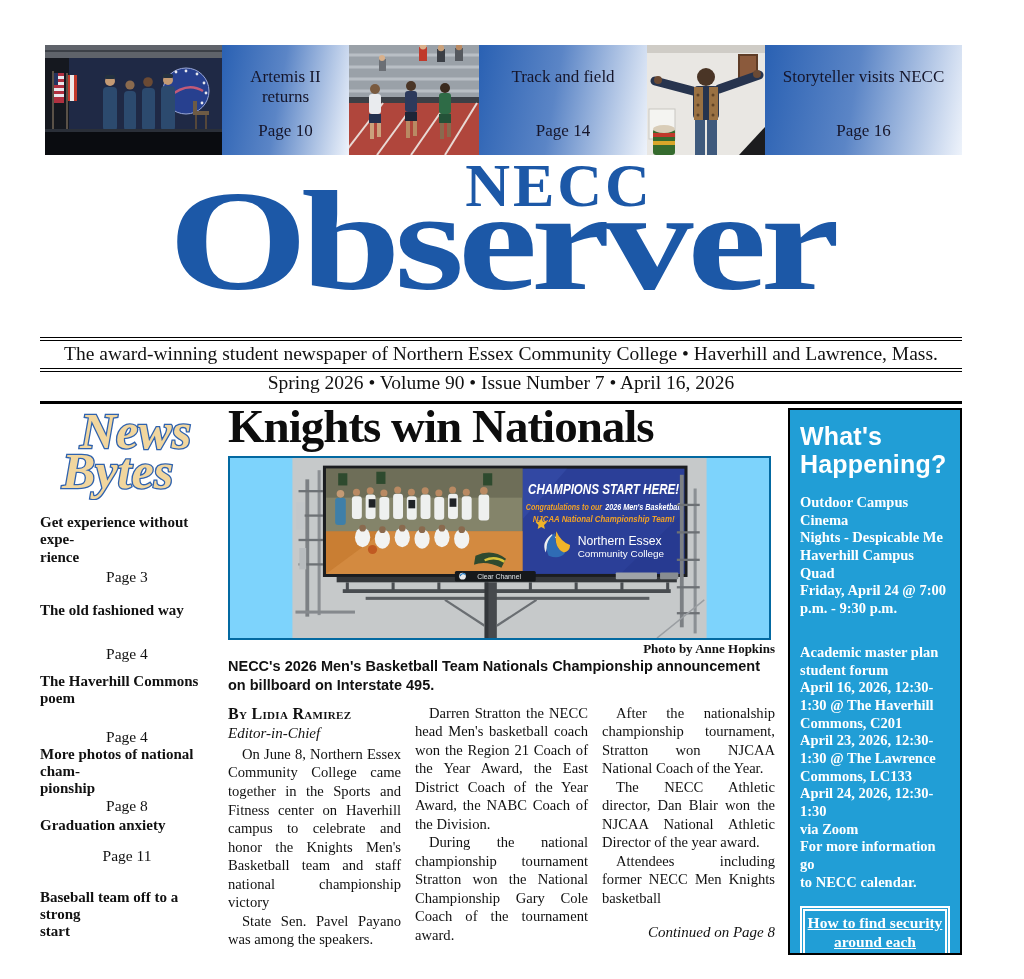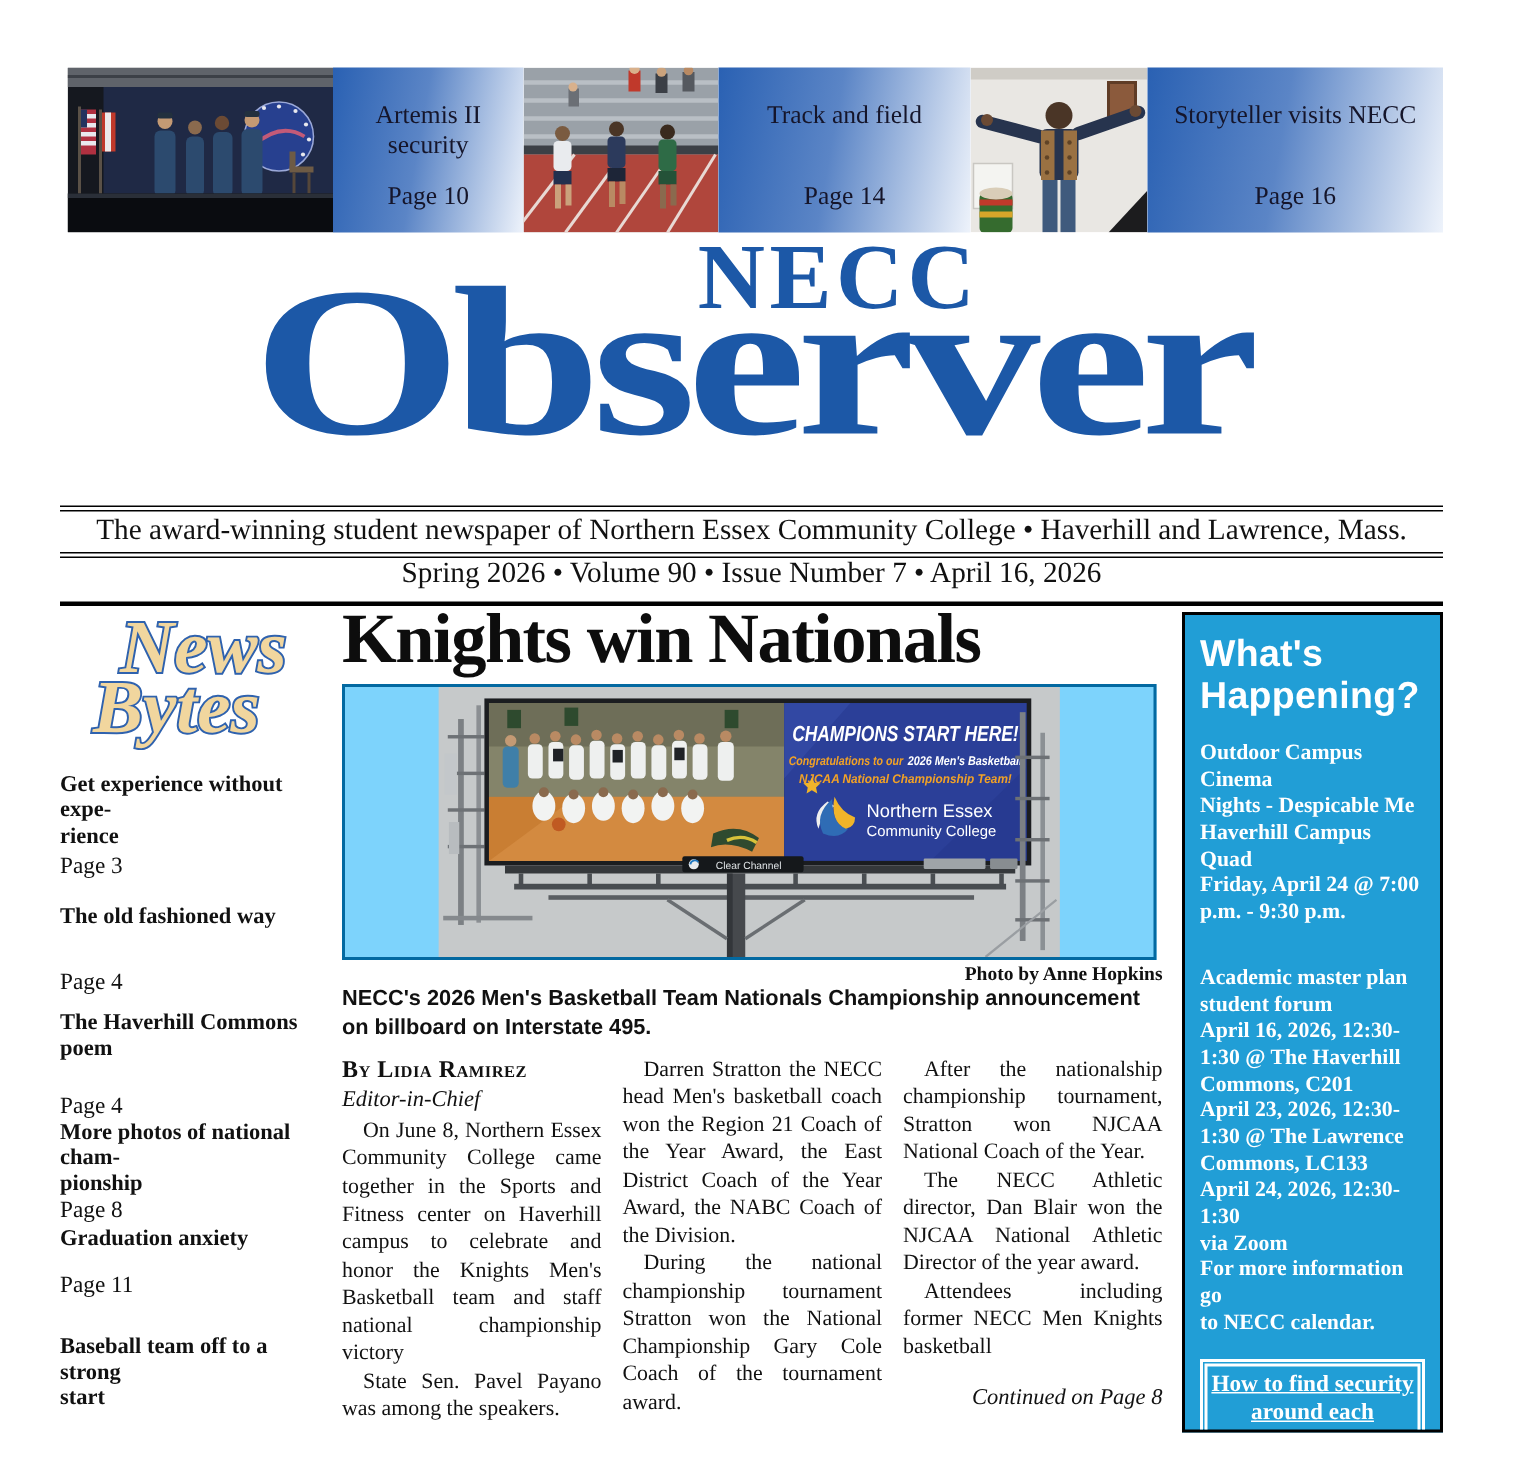--- a/index.html
+++ b/index.html
@@ -24,21 +24,21 @@
   .observer{position:absolute;top:18px;left:0;width:100%;text-align:center;font-weight:700;
     font-size:142px;line-height:1;letter-spacing:-5px;transform:scaleX(1.26);transform-origin:50% 50%;}
   .tagline-bar{position:absolute;left:40px;top:337px;width:922px;text-align:center;
     border-top:4px double #000;border-bottom:4px double #000;padding:2px 0 3px;font-size:19.5px;}
   .issue-bar{position:absolute;left:40px;top:367px;width:922px;text-align:center;
     border-bottom:3px solid #000;padding:5px 0 7px;font-size:19.5px;}
   
   .sidebar{position:absolute;left:40px;top:404px;width:178px;}
   .nb-logo{width:170px;height:96px;margin-left:14px;margin-bottom:10px;}
   .nb-item-title{font-weight:700;font-size:15px;line-height:1.15;white-space:pre-line;}
-  .nb-page{text-align:left;font-size:15.5px;padding-right:4px;}
+  .nb-page{text-align:center;font-size:15.5px;padding-right:4px;}
   
   .center{position:absolute;left:228px;top:402px;width:547px;}
   .headline{font-weight:700;font-size:47px;line-height:1.04;letter-spacing:-1px;color:#0d0d0d;}
   .photo-frame{margin-top:5px;width:543px;height:184px;border:2px solid #0369a1;background:#7dd3fc;overflow:hidden;}
   .photo-frame svg{display:block;width:100%;height:100%;}
   .credit{text-align:right;font-weight:700;font-size:13px;margin-top:1px;}
   .caption{font-family:"Liberation Sans",sans-serif;font-weight:700;font-size:14.5px;line-height:1.3;margin-top:0;width:540px;}
   .cols{display:flex;gap:14px;margin-top:9px;}
   .col{width:173px;font-size:14.6px;line-height:1.27;text-align:justify;}
   .byline{font-variant:small-caps;font-weight:700;font-size:16px;letter-spacing:.3px;}
@@ -109,21 +109,21 @@
           <rect x="148" y="56" width="4" height="12" fill="#6e5b45"></rect>
           <rect x="150" y="70" width="2" height="14" fill="#55473a"></rect>
           <rect x="160" y="70" width="2" height="14" fill="#55473a"></rect>
       </g>
       <rect y="84" width="177" height="26" fill="#0a0c10"></rect>
       <rect y="84" width="177" height="3" fill="#2a2f38"></rect>
     </svg>
   </div>
 
   <div class="teaser-label" style="width:127px">
-    <span>Artemis II security</span>
+    <span>Artemis II returns</span>
     <span>Page 10</span>
   </div>
 
   <div class="teaser-photo" style="width:130px">
     <svg viewBox="0 0 130 110" preserveAspectRatio="none">
       <rect width="130" height="110" fill="#9aa1a8"></rect>
       <g stroke="#b9bfc5" stroke-width="3">
           <line y1="10" x2="130" y2="10"></line>
           <line y1="22" x2="130" y2="22"></line>
           <line y1="34" x2="130" y2="34"></line>

